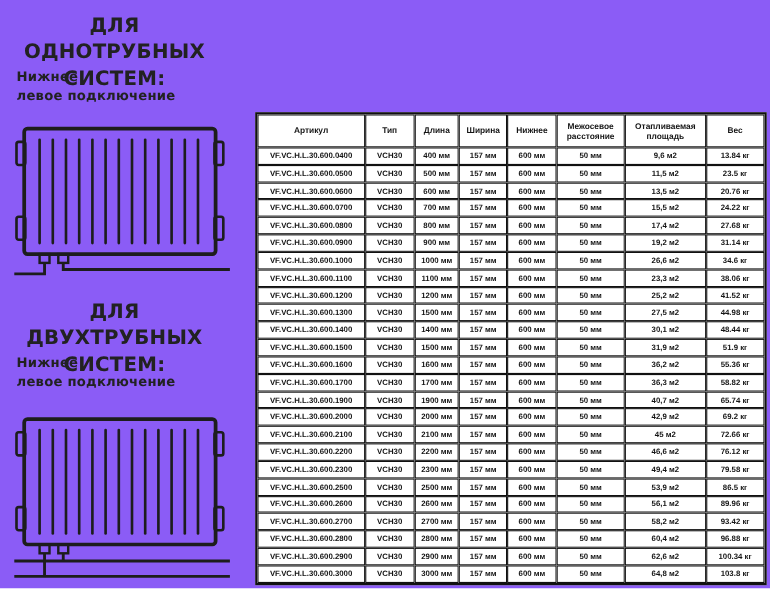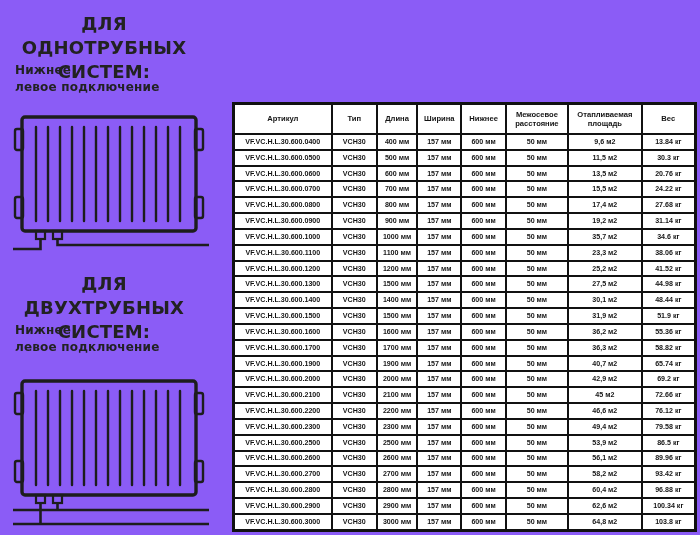--- a/index.html
+++ b/index.html
@@ -158,21 +158,21 @@
           <td>13.84 кг</td>
         </tr>
         <tr>
           <td class="article">VF.VC.H.L.30.600.0500</td>
           <td>VCH30</td>
           <td>500 мм</td>
           <td>157 мм</td>
           <td>600 мм</td>
           <td>50 мм</td>
           <td>11,5 м2</td>
-          <td>30.3 кг</td>
+          <td>23.5 кг</td>
         </tr>
         <tr>
           <td class="article">VF.VC.H.L.30.600.0600</td>
           <td>VCH30</td>
           <td>600 мм</td>
           <td>157 мм</td>
           <td>600 мм</td>
           <td>50 мм</td>
           <td>13,5 м2</td>
           <td>20.76 кг</td>
@@ -207,21 +207,21 @@
           <td>19,2 м2</td>
           <td>31.14 кг</td>
         </tr>
         <tr>
           <td class="article">VF.VC.H.L.30.600.1000</td>
           <td>VCH30</td>
           <td>1000 мм</td>
           <td>157 мм</td>
           <td>600 мм</td>
           <td>50 мм</td>
-          <td>35,7 м2</td>
+          <td>26,6 м2</td>
           <td>34.6 кг</td>
         </tr>
         <tr>
           <td class="article">VF.VC.H.L.30.600.1100</td>
           <td>VCH30</td>
           <td>1100 мм</td>
           <td>157 мм</td>
           <td>600 мм</td>
           <td>50 мм</td>
           <td>23,3 м2</td>

